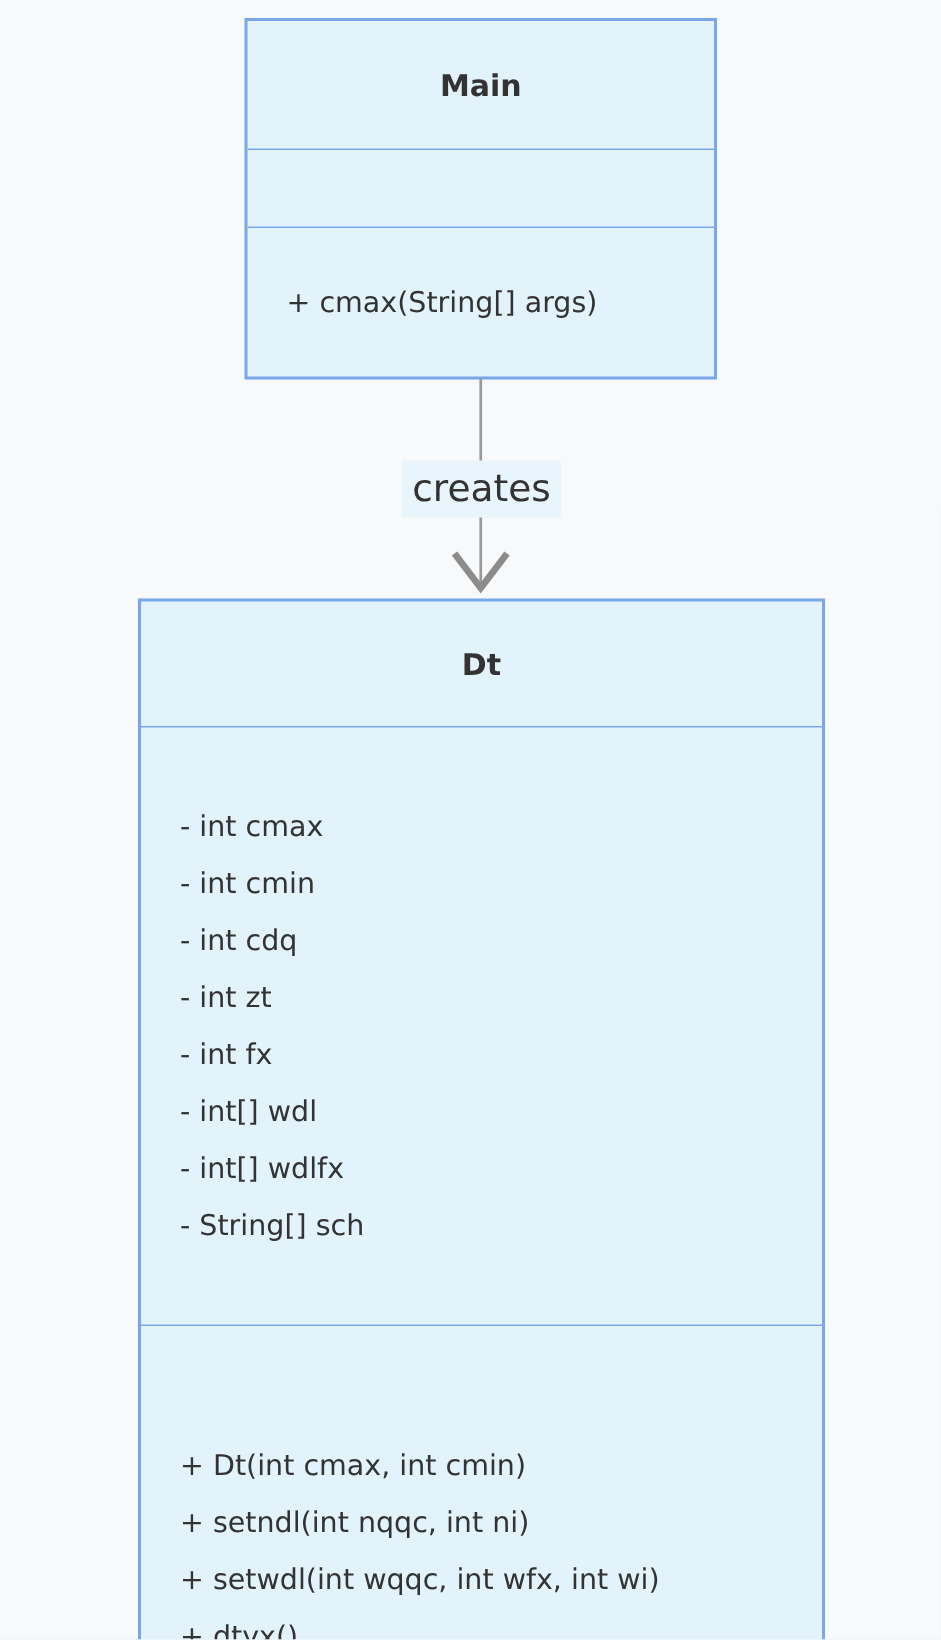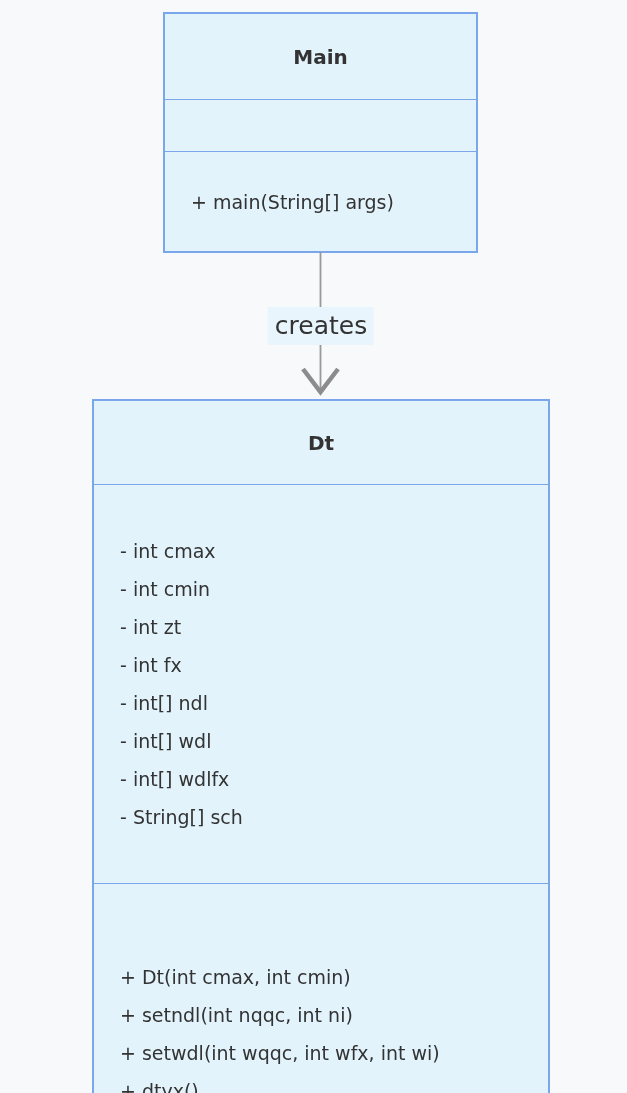--- a/index.html
+++ b/index.html
@@ -89,38 +89,38 @@
 </style>
 </head>
 <body>
 
 <div class="canvas">
 
   <div class="uml-class class-main">
     <div class="header">Main</div>
     <div class="attrs"></div>
     <div class="methods">
-      <div class="member">+ main(String[] args)</div>
+      <div class="member">+ cmax(String[] args)</div>
     </div>
   </div>
 
   <svg class="edge-svg" viewBox="280 248 82 152" xmlns="http://www.w3.org/2000/svg">
     <line x1="320.5" y1="252" x2="320.5" y2="391" stroke="#999999" stroke-width="1.8"></line>
     <polyline points="303,369 320.5,392 338,369" fill="none" stroke="#8c8c8c" stroke-width="4.5"></polyline>
   </svg>
   <div class="edge-label">creates</div>
 
   <div class="uml-class class-dt">
     <div class="header">Dt</div>
     <div class="attrs">
       <div class="member">- int cmax</div>
       <div class="member">- int cmin</div>
+      <div class="member">- int cdq</div>
       <div class="member">- int zt</div>
       <div class="member">- int fx</div>
-      <div class="member">- int[] ndl</div>
       <div class="member">- int[] wdl</div>
       <div class="member">- int[] wdlfx</div>
       <div class="member">- String[] sch</div>
     </div>
     <div class="methods">
       <div class="member">+ Dt(int cmax, int cmin)</div>
       <div class="member">+ setndl(int nqqc, int ni)</div>
       <div class="member">+ setwdl(int wqqc, int wfx, int wi)</div>
       <div class="member">+ dtyx()</div>
     </div>

